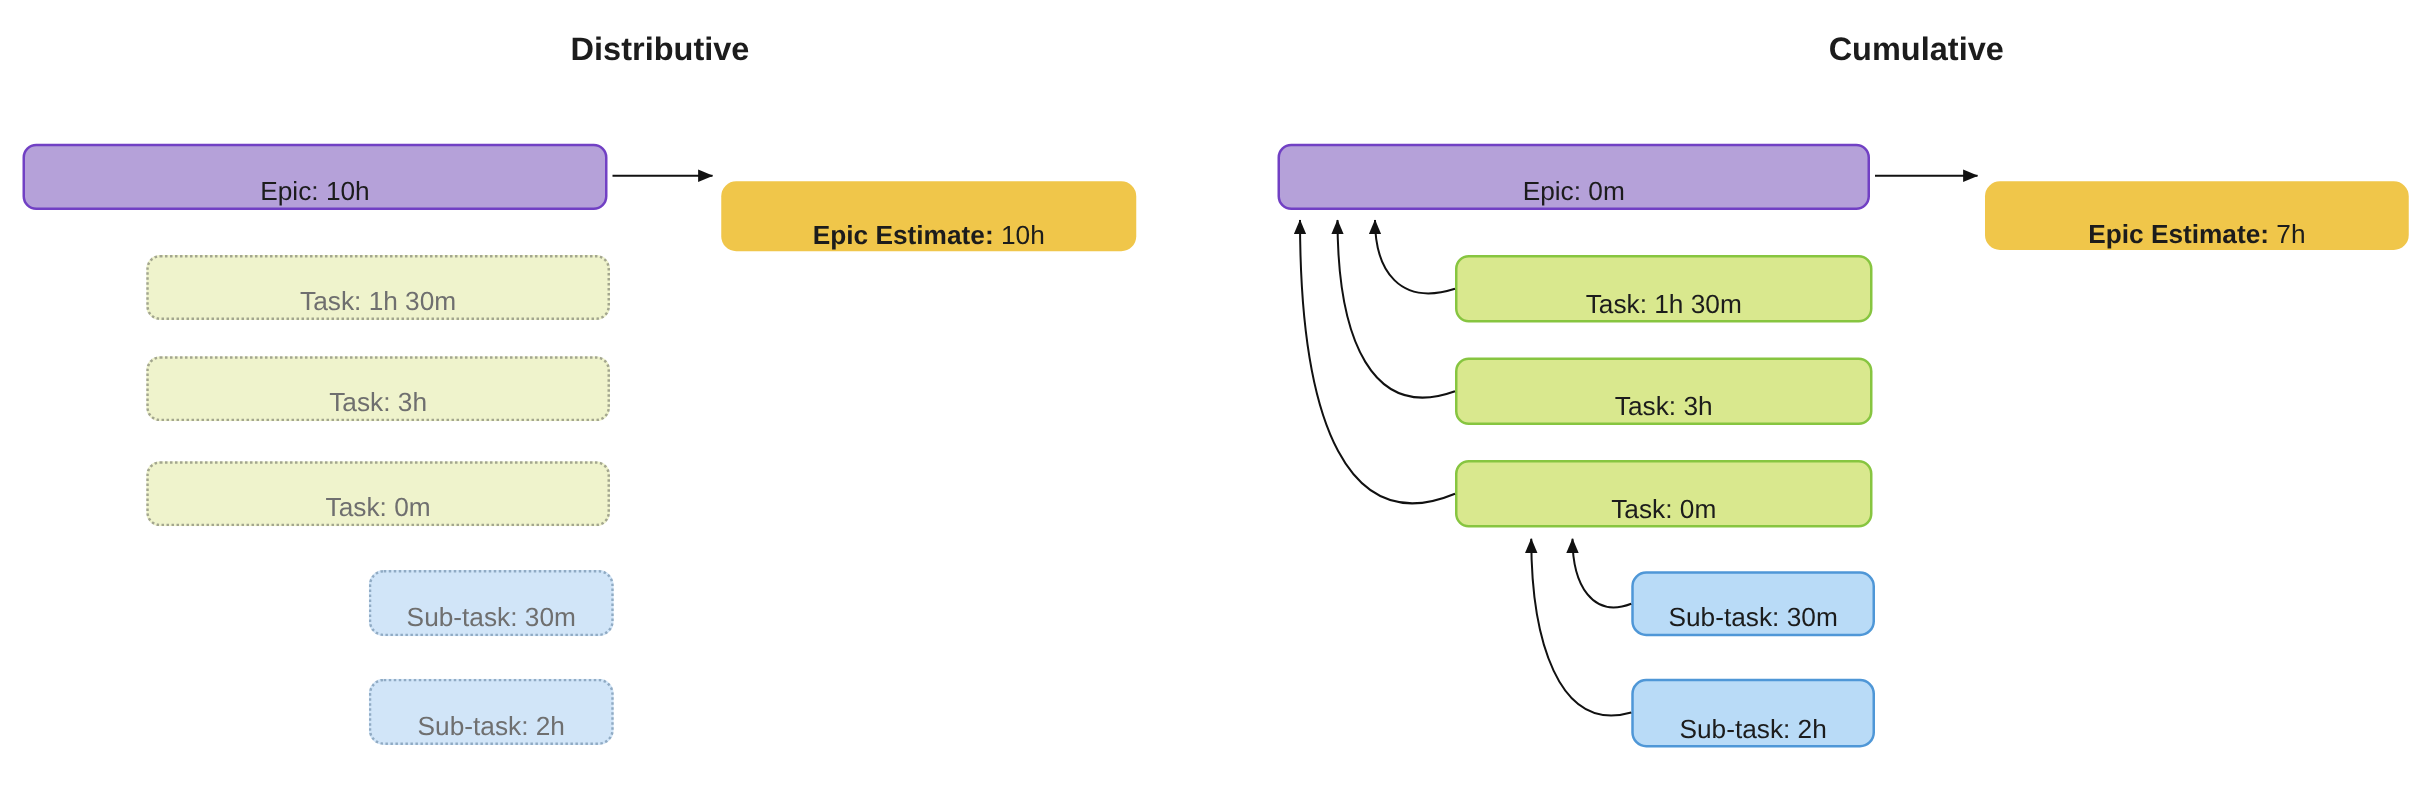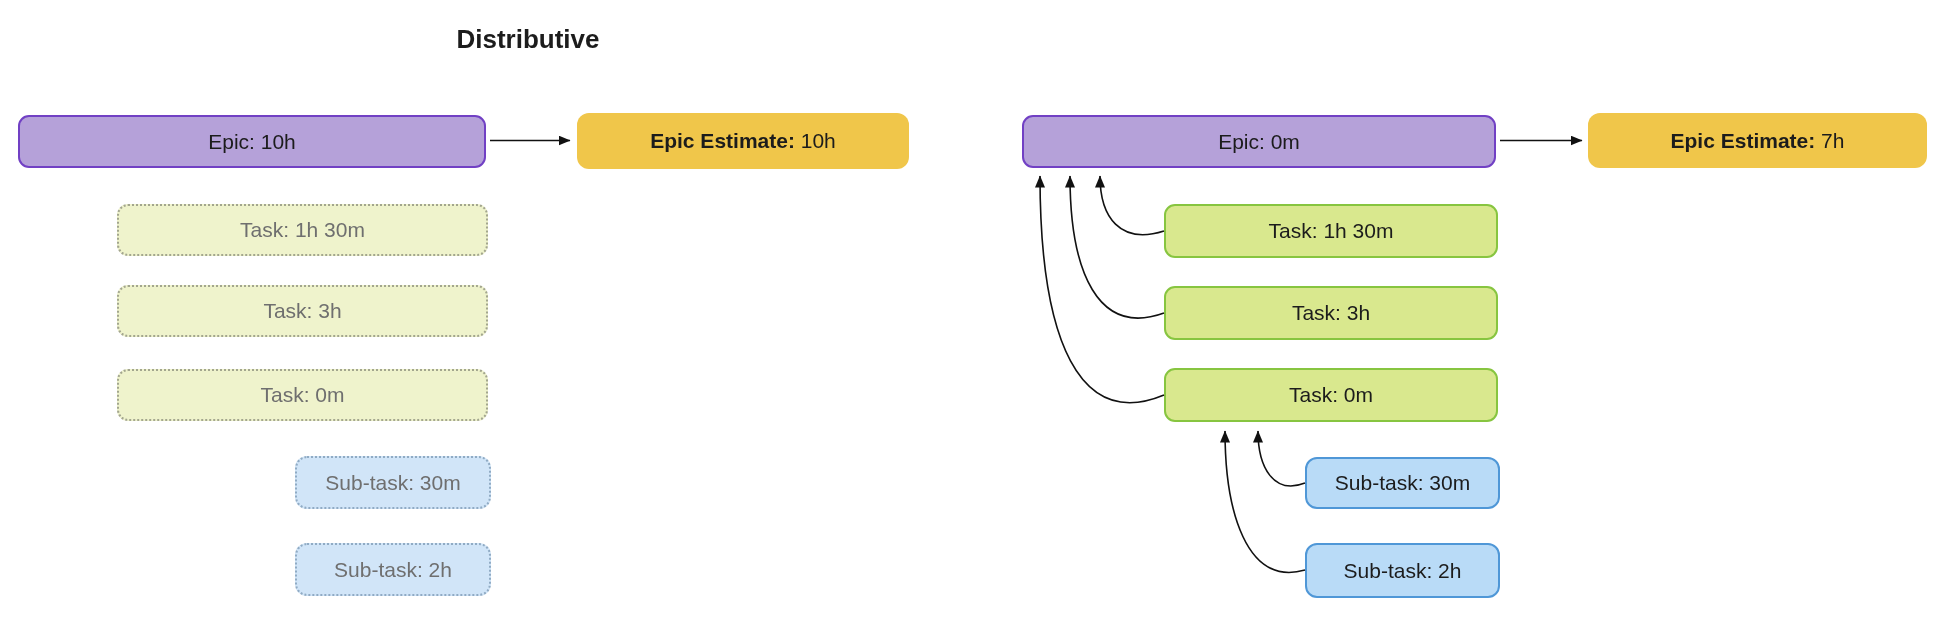--- a/index.html
+++ b/index.html
@@ -16,41 +16,42 @@
   .canvas{
     position:relative; width:1948px; height:636px; background:var(--background);
     font-family:"Liberation Sans","DejaVu Sans",sans-serif; overflow:hidden;padding-left:28px;
   }
   .panel-title{
     position:absolute; width:400px; text-align:center;
     font-size:26px; font-weight:700; color:var(--text-dark); line-height:30px;
   }
   .node{
     position:absolute; box-sizing:border-box;
-    display:flex; align-items:center; justify-content:center;
+    display:flex; align-items:flex-end; justify-content:center;
     font-size:21px; color:var(--text-dark); border-radius:11px;
   }
   .node span, .node b{white-space:pre;}
   .node b{font-weight:400;}
   .epic{background:var(--epic-fill); border:2.5px solid var(--epic-border);}
-  .estimate{background:var(--estimate-fill); border:none; border-radius:12px; font-weight:700;}
+  .estimate{background:var(--estimate-fill); border:none; border-radius:12px; font-weight:700;margin-top:32px;}
   .task-active{background:var(--task-active-fill); border:2.5px solid var(--task-active-border);}
   .task-inactive{background:var(--task-inactive-fill); border:2px dotted var(--task-inactive-border); color:var(--text-muted);}
   .subtask-active{background:var(--subtask-active-fill); border:2.5px solid var(--subtask-active-border); border-radius:12px;}
   .subtask-inactive{background:var(--subtask-inactive-fill); border:2px dotted var(--subtask-inactive-border); border-radius:12px; color:var(--text-muted);}
   .arrows-layer{position:absolute; left:0; top:0; width:1948px; height:636px; pointer-events:none;}
   .arrow-path{fill:none; stroke:var(--arrow); stroke-width:1.6px;}
   .arrow-head{fill:var(--arrow);}
 </style>
 </head>
 <body>
 
 <div class="canvas">
 
   <div class="panel-title" style="left:328px; top:24px;">Distributive</div>
+  <div class="panel-title" style="left:1333px; top:24px;">Cumulative</div>
 
   <div class="node epic" style="left:18px; top:115px; width:468px; height:53px;">
     <span>Epic: </span>
       <b>10h</b>
   </div>
 
   <div class="node estimate" style="left:577px; top:113px; width:332px; height:56px;">
     <span>Epic Estimate: </span>
       <b>10h</b>
   </div>

